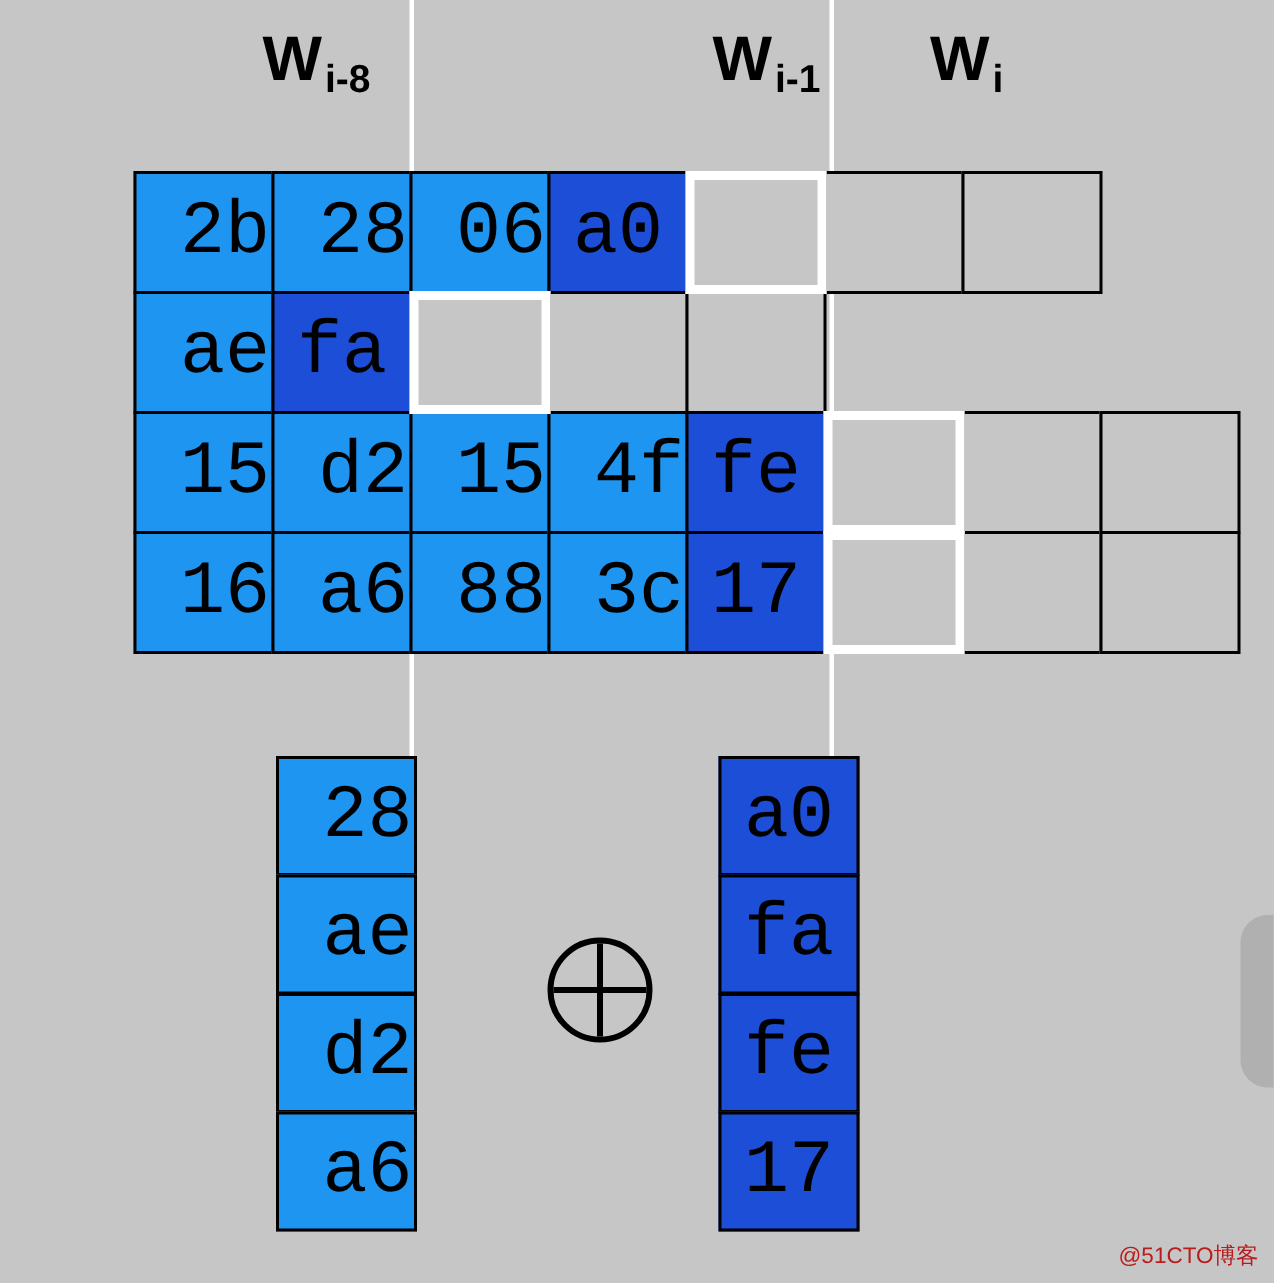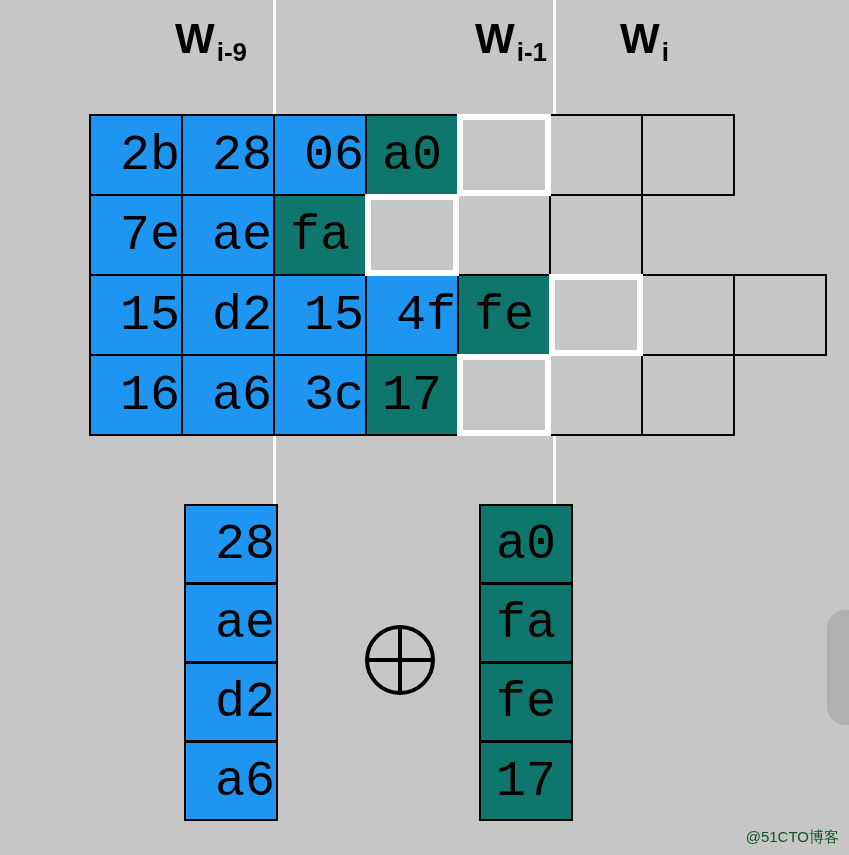--- a/index.html
+++ b/index.html
@@ -36,21 +36,21 @@
     border: 2px solid #000;
     font-family: "Courier New", monospace;
     font-size: 50px;
     display:flex;
     align-items:center;
     justify-content:center;
     box-sizing: border-box;
     margin:-1px;
   }
   .blue { background:#1e95f0;padding-left:28px; }
-  .gray { background:#0f766e; }
+  .gray { background:#1d4ed8; }
   .empty { background:#c6c6c6; }
   .white-outline {
     border: 6px solid #fff;
     background:#c6c6c6;
     position:relative;
     z-index:5;
   }
   .vline {
     position:absolute;
     width:3px;
@@ -81,21 +81,21 @@
     position:absolute;
     background:#000;
   }
   .xor-circle::before { left:50%; top:0; width:4px; height:100%; transform:translateX(-50%);}
   .xor-circle::after { top:50%; left:0; height:4px; width:100%; transform:translateY(-50%);}
   .watermark {
     position:absolute;
     right:10px;
     bottom:8px;
     font-size:15px;
-    color:#14532d;
+    color:#b91c1c;
   }
   .side-blob {
     position:absolute;
     right:0;
     bottom:130px;
     width:22px;
     height:115px;
     background:#b0b0b0;
     border-top-left-radius:18px;
     border-bottom-left-radius:18px;
@@ -103,21 +103,21 @@
 </style>
 </head>
 <body>
 
 <div class="vline" style="left:273px; top:0; height:505px;"></div>
 <div class="vline" style="left:553px; top:0; height:505px;"></div>
 
 <div class="labels">
   <div class="label" style="left:175px;">
     <span class="main">W</span>
-    <span class="sub">i-9</span>
+    <span class="sub">i-8</span>
   </div>
   <div class="label" style="left:475px;">
     <span class="main">W</span>
     <span class="sub">i-1</span>
   </div>
   <div class="label" style="left:620px;">
     <span class="main">W</span>
     <span class="sub">i</span>
   </div>
 </div>
@@ -126,40 +126,40 @@
   <div class="row">
     <div class="cell blue">2b</div>
     <div class="cell blue">28</div>
     <div class="cell blue">06</div>
     <div class="cell gray">a0</div>
     <div class="cell white-outline"></div>
     <div class="cell empty"></div>
     <div class="cell empty"></div>
   </div>
   <div class="row">
-    <div class="cell blue">7e</div>
     <div class="cell blue">ae</div>
     <div class="cell gray">fa</div>
     <div class="cell white-outline"></div>
     <div class="cell empty"></div>
     <div class="cell empty"></div>
   </div>
   <div class="row">
     <div class="cell blue">15</div>
     <div class="cell blue">d2</div>
     <div class="cell blue">15</div>
     <div class="cell blue">4f</div>
     <div class="cell gray">fe</div>
     <div class="cell white-outline"></div>
     <div class="cell empty"></div>
     <div class="cell empty"></div>
   </div>
   <div class="row">
     <div class="cell blue">16</div>
     <div class="cell blue">a6</div>
+    <div class="cell blue">88</div>
     <div class="cell blue">3c</div>
     <div class="cell gray">17</div>
     <div class="cell white-outline"></div>
     <div class="cell empty"></div>
     <div class="cell empty"></div>
   </div>
 </div>
 
 <div class="col-small" style="left:185px; top:505px;">
   <div class="cell blue">28</div>

